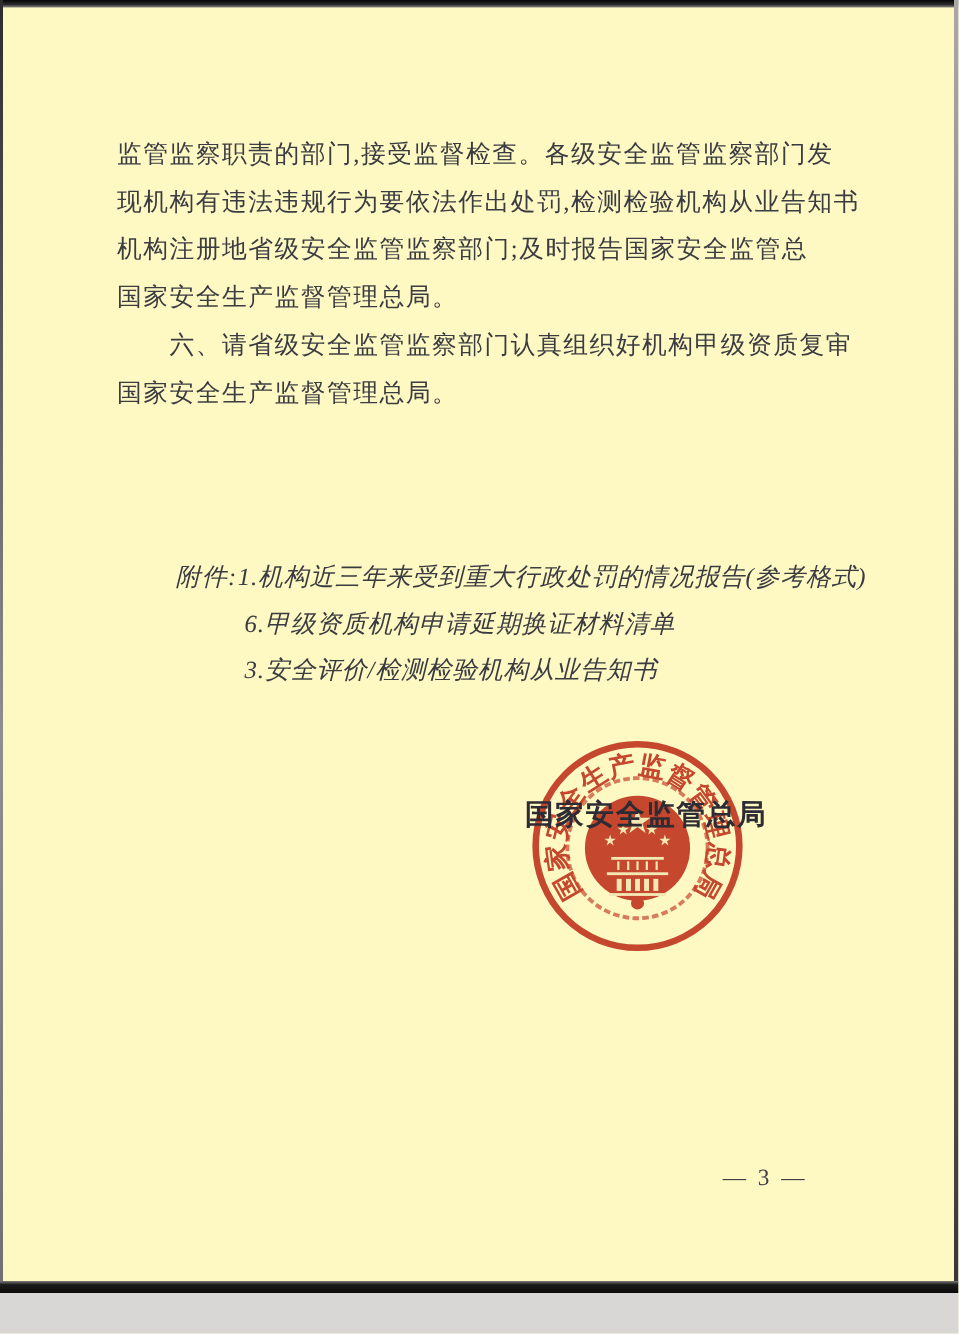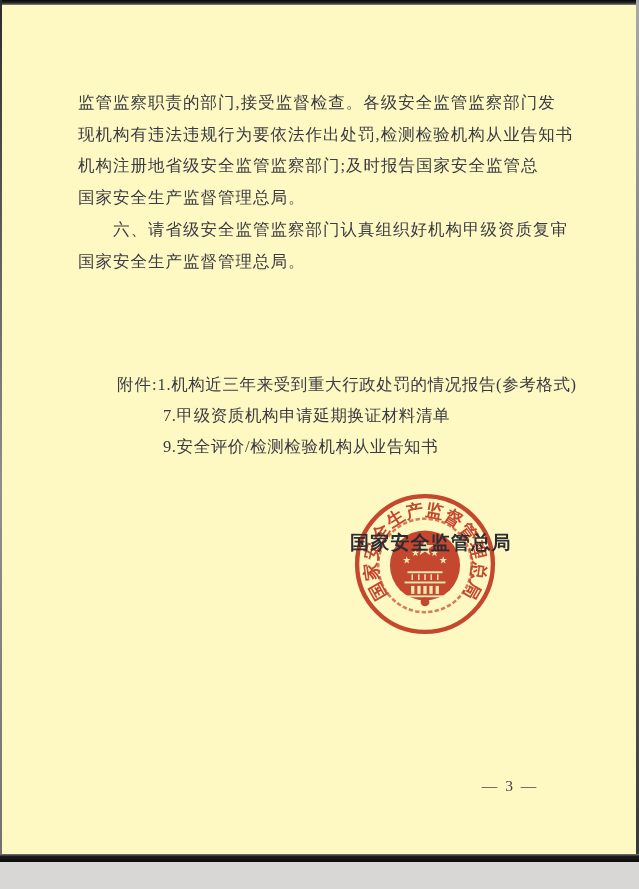--- a/index.html
+++ b/index.html
@@ -23,21 +23,21 @@
     font-size:16.5px;line-height:31.7px;color:#3b3b42;
   }
   .line{letter-spacing:1px;white-space:nowrap;}
   .line.indent{text-indent:35px;}
 
   
   .attachments{
     position:absolute;left:117px;top:369px;width:470px;
     font-size:16.5px;line-height:31px;color:#3b3b42;
   }
-  .att-row{letter-spacing:0.6px;white-space:nowrap;}
+  .att-row{letter-spacing:0.6px;white-space:nowrap;font-style:italic;}
   .att-label{letter-spacing:1px;}
   .att-cont{padding-left:46px;}
 
   
   .seal{
     position:absolute;left:352px;top:491px;width:146px;height:146px;
     z-index:2;opacity:0.93;mix-blend-mode:multiply;
   }
   .seal svg{display:block;}
 
@@ -75,22 +75,22 @@
     <div class="line">机构注册地省级安全监管监察部门;及时报告国家安全监管总</div>
     <div class="line">国家安全生产监督管理总局。</div>
     <div class="line indent">六、请省级安全监管监察部门认真组织好机构甲级资质复审</div>
     <div class="line">国家安全生产监督管理总局。</div>
   </div>
 
   <div class="attachments">
     <div class="att-row">
       <span class="att-label">附件:</span><span>1.机构近三年来受到重大行政处罚的情况报告(参考格式)</span>
     </div>
-    <div class="att-row att-cont">7.甲级资质机构申请延期换证材料清单</div>
-    <div class="att-row att-cont">9.安全评价/检测检验机构从业告知书</div>
+    <div class="att-row att-cont">6.甲级资质机构申请延期换证材料清单</div>
+    <div class="att-row att-cont">3.安全评价/检测检验机构从业告知书</div>
   </div>
 
   <div class="seal">
     <svg width="146" height="146" viewBox="0 0 200 200">
       <defs>
         <path id="star" d="M0,-10 L2.2,-3.1 L9.5,-3.1 L3.6,1.2 L5.9,8.1 L0,3.8 L-5.9,8.1 L-3.6,1.2 L-9.5,-3.1 L-2.2,-3.1 Z"></path>
         <path id="sealArc" d="M 49.4 142.4 A 66 66 0 1 1 150.6 142.4" fill="none"></path>
       </defs>
 
       <circle cx="100" cy="100" r="93" fill="none" stroke="#c23a2c" stroke-width="6"></circle>

